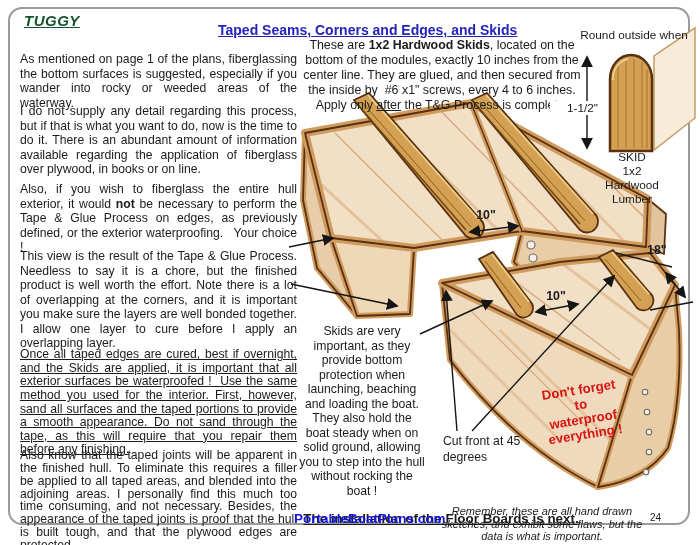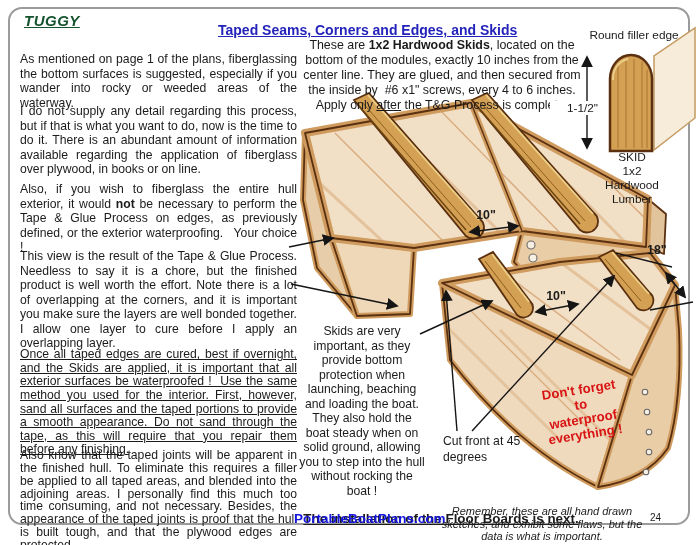--- a/index.html
+++ b/index.html
@@ -193,21 +193,21 @@
 
 <p class="abs lp p1">As mentioned on page 1 of the plans, fiberglassing the bottom surfaces is suggested, especially if you wander into rocky or weeded areas of the waterway.</p>
 <p class="abs lp p2">I do not supply any detail regarding this process, but if that is what you want to do, now is the time to do it. There is an abundant amount of information available regarding the application of fiberglass over plywood, in books or on line.</p>
 <p class="abs lp p3"><span>Also, if you wish to fiberglass the entire hull exterior, it would </span><span class="b">not</span><span> be necessary to perform the Tape &amp; Glue Process on edges, as previously defined, or the exterior waterproofing.&nbsp;&nbsp; Your choice !</span></p>
 <p class="abs lp p4">This view is the result of the Tape &amp; Glue Process. Needless to say it is a chore, but the finished product is well worth the effort. Note there is a lot of overlapping at the corners, and it is important you make sure the layers are well bonded together. I allow one layer to cure before I apply an overlapping layer.</p>
 <p class="abs lp p5"><span>Once all taped edges are cured, best if overnight, and the Skids are applied, it is important that all exterior surfaces be </span><span class="u">waterproofed</span><span> !&nbsp; Use the same method you used for the interior. First, however, sand all surfaces and the taped portions to provide a smooth appearance. Do not sand through the tape, as this will require that you repair them before any finishing.</span></p>
 <p class="abs lp p6">Also know that the taped joints will be apparent in the finished hull. To eliminate this requires a filler be applied to all taped areas, and blended into the adjoining areas. I personally find this much too time consuming, and not necessary. Besides, the appearance of the taped joints is proof that the hull is built tough, and that the plywood edges are protected.</p>
 
 <div class="abs intro"><span>These are </span><span class="b">1x2 Hardwood Skids</span><span>, located on the bottom of the modules, exactly 10 inches from the center line. They are glued, and then secured from the inside by &nbsp;#6 x1" screws, every 4 to 6 inches. Apply only </span><span class="u">after</span><span> the T&amp;G Process is complete.</span></div>
 
-<div class="abs lbl round-edge">Round filler edge</div>
+<div class="abs lbl round-edge">Round outside when</div>
 <div class="abs lbl dim-h">1-1/2"</div>
 <div class="abs lbl skid-cross-lbl">
   <div>SKID</div>
   <div>1x2</div>
   <div>Hardwood</div>
   <div>Lumber</div>
 </div>
 
 <div class="abs dim dim10a">10"</div>
 <div class="abs dim dim10b">10"</div>

